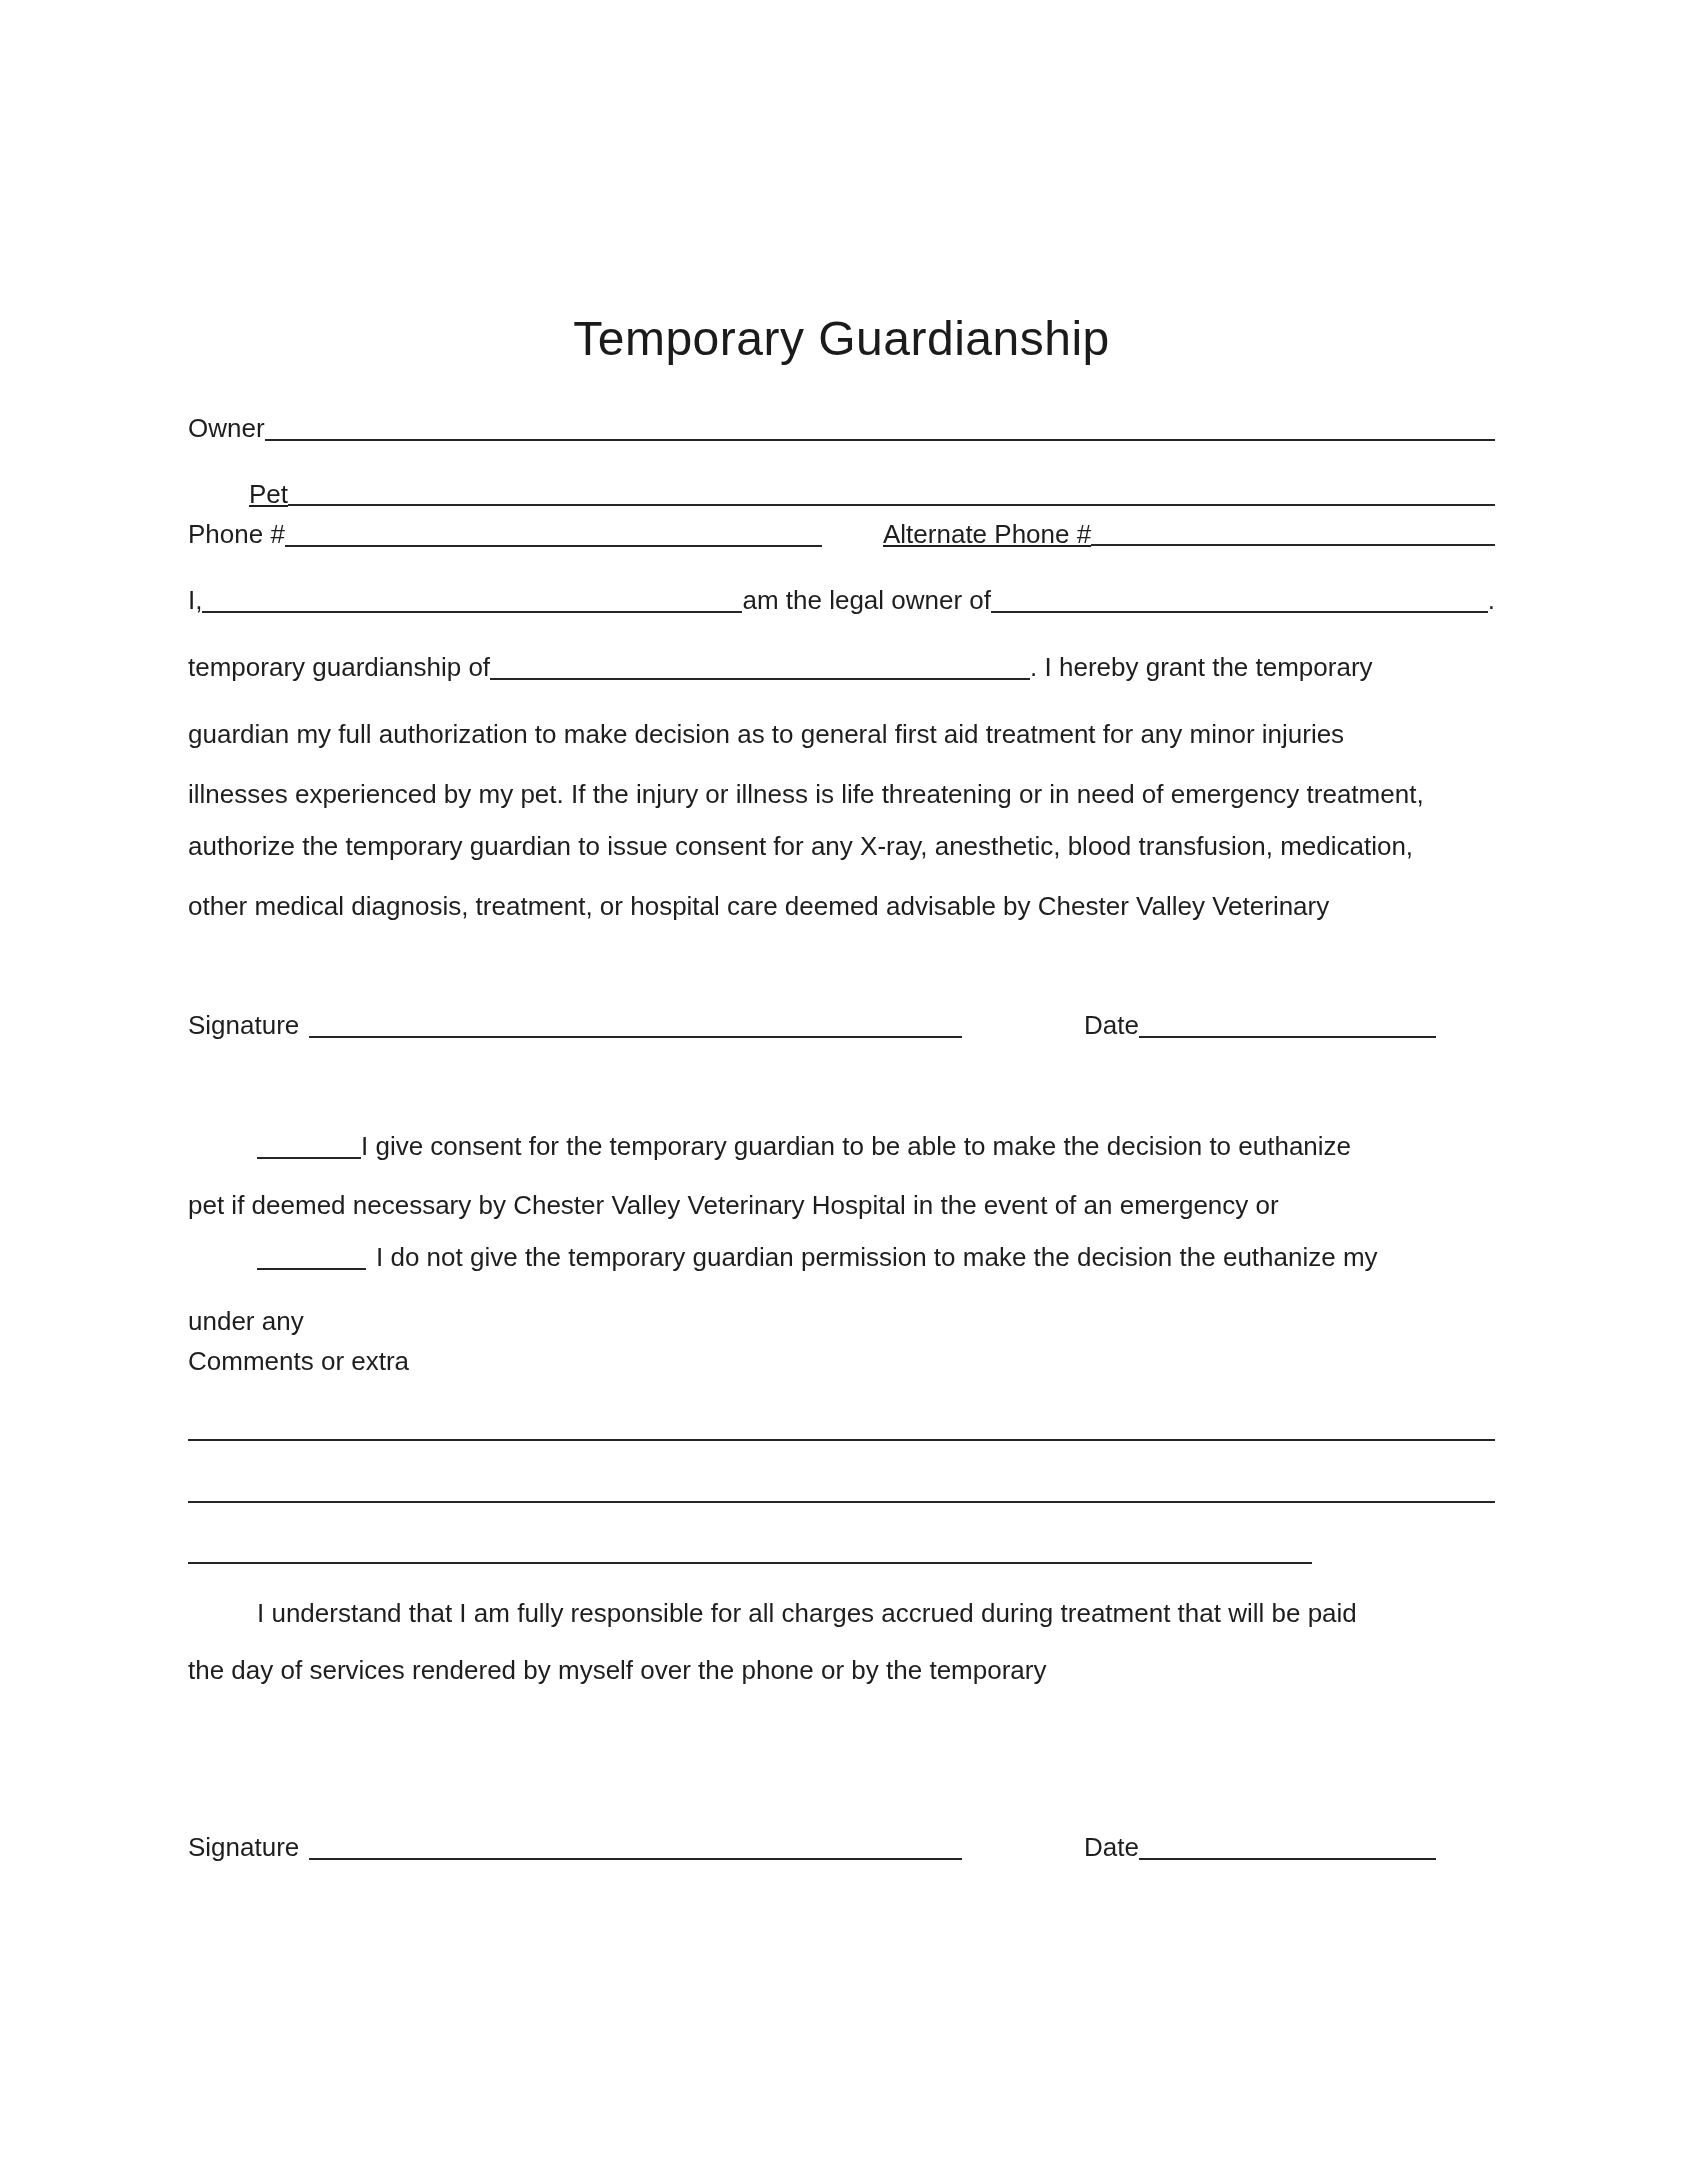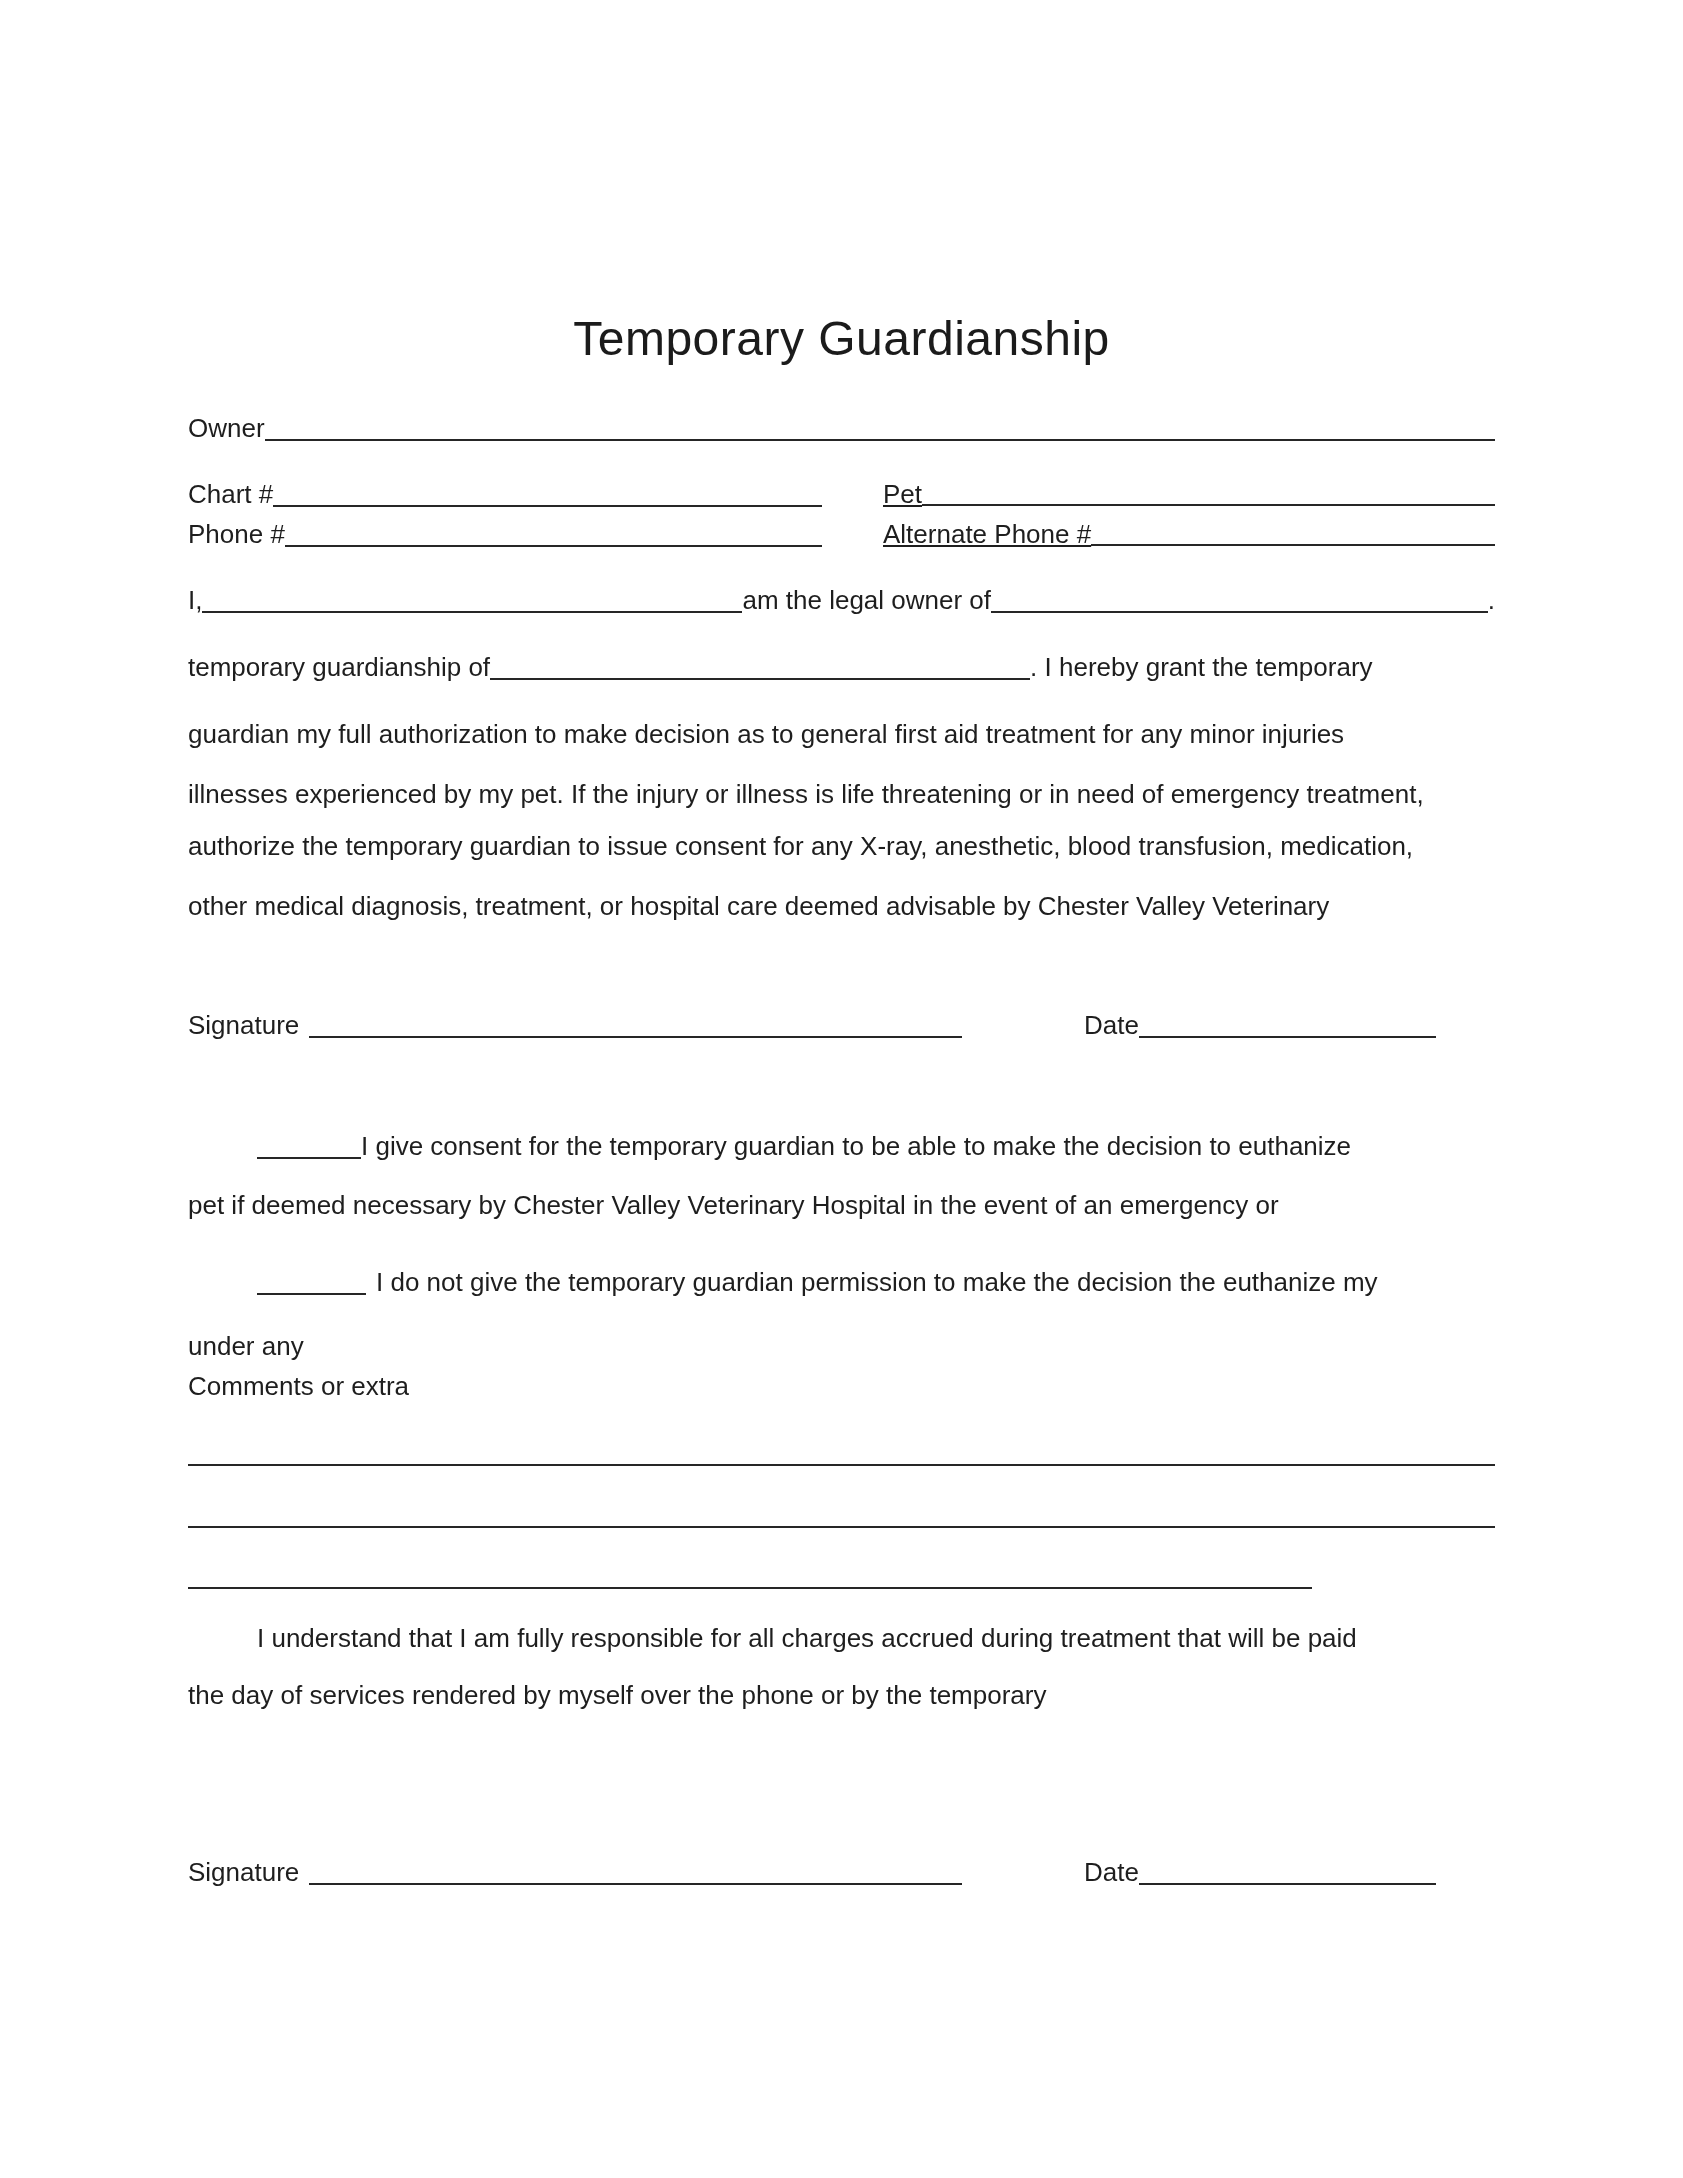--- a/index.html
+++ b/index.html
@@ -54,21 +54,21 @@
   .r-legal   { margin-top: 26px; }
   .r-travel  { margin-top: 28px; }
   .r-guard   { margin-top: 27px; }
   .r-p1      { margin-top: 27px; }
   .r-p2      { margin-top: 20px; }
   .r-p3      { margin-top: 12px; }
   .r-p4      { margin-top: 20px; }
   .r-sig1    { margin-top: 79px; margin-right: 59px; }
   .r-cons1   { margin-top: 81px; padding-left: 69px; }
   .r-cons2   { margin-top: 19px; }
-  .r-cons3   { margin-top: 37px; padding-left: 69px; }
+  .r-cons3   { margin-top: 12px; padding-left: 69px; }
   .r-under   { margin-top: 24px; align-items: flex-end; }
   .r-comm    { margin-top: 0; }
   .r-rule1   { margin-top: 20px; }
   .r-rule2   { margin-top: 22px; }
   .r-rule3   { margin-top: 21px; }
   .r-close1  { margin-top: 29px; padding-left: 69px; }
   .r-close2  { margin-top: 17px; }
   .r-sig2    { margin-top: 137px; margin-right: 59px; }
 
   .blank-legal-name { width: 540px; }
@@ -94,24 +94,20 @@
 <div class="page">
 
   <div class="doc-title">Temporary Guardianship</div>
 
   <div class="row r-owner">
     <span class="txt">Owner</span>
     <span class="blank fill"></span>
   </div>
 
   <div class="row r-chart">
-    <span class="half-left">
-      <span class="txt">Chart #</span>
-      <span class="blank fill"></span>
-    </span>
     <span class="half-gap"></span>
     <span class="half-right">
       <span class="txt">Pet</span>
       <span class="blank fill"></span>
     </span>
   </div>
 
   <div class="row r-phone">
     <span class="half-left">
       <span class="txt">Phone #</span>

